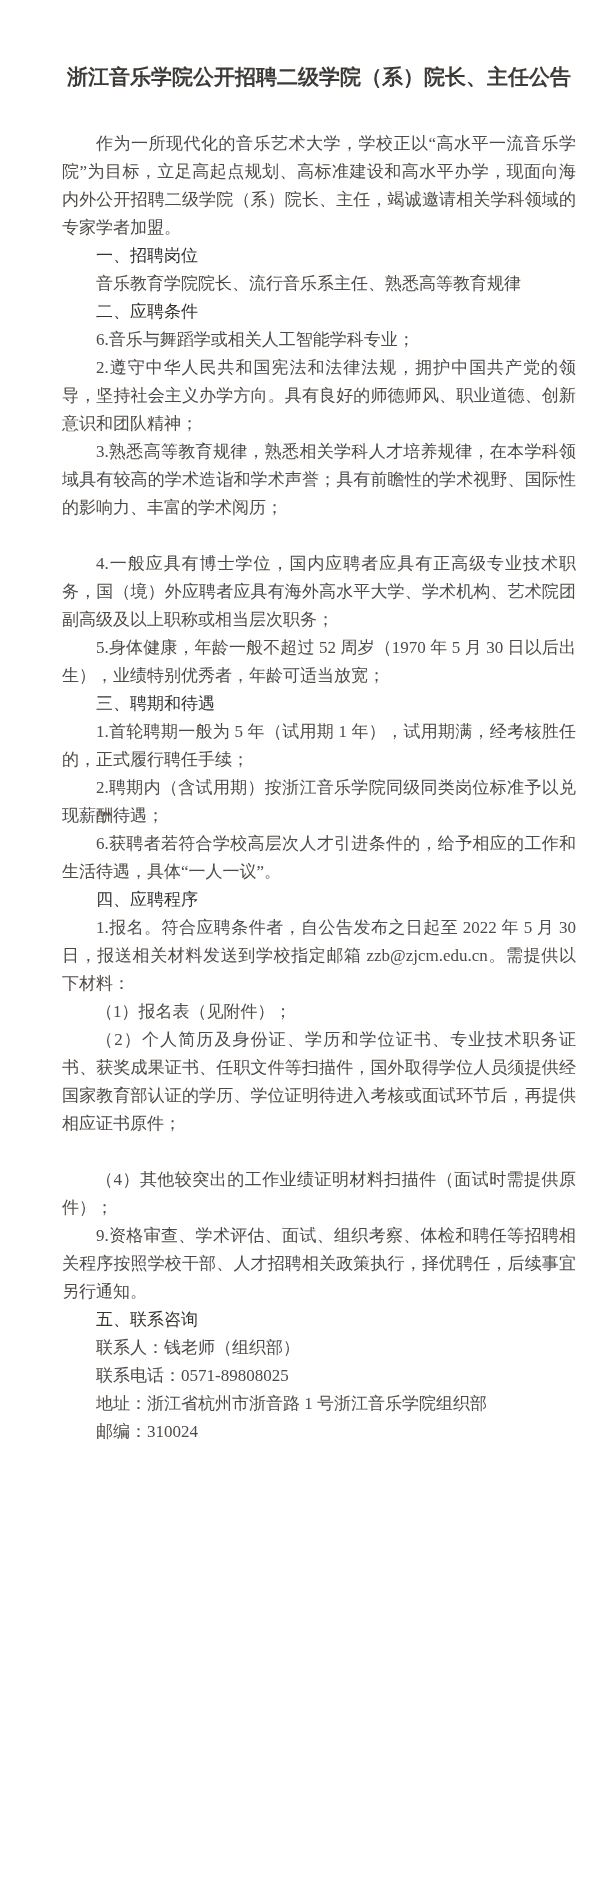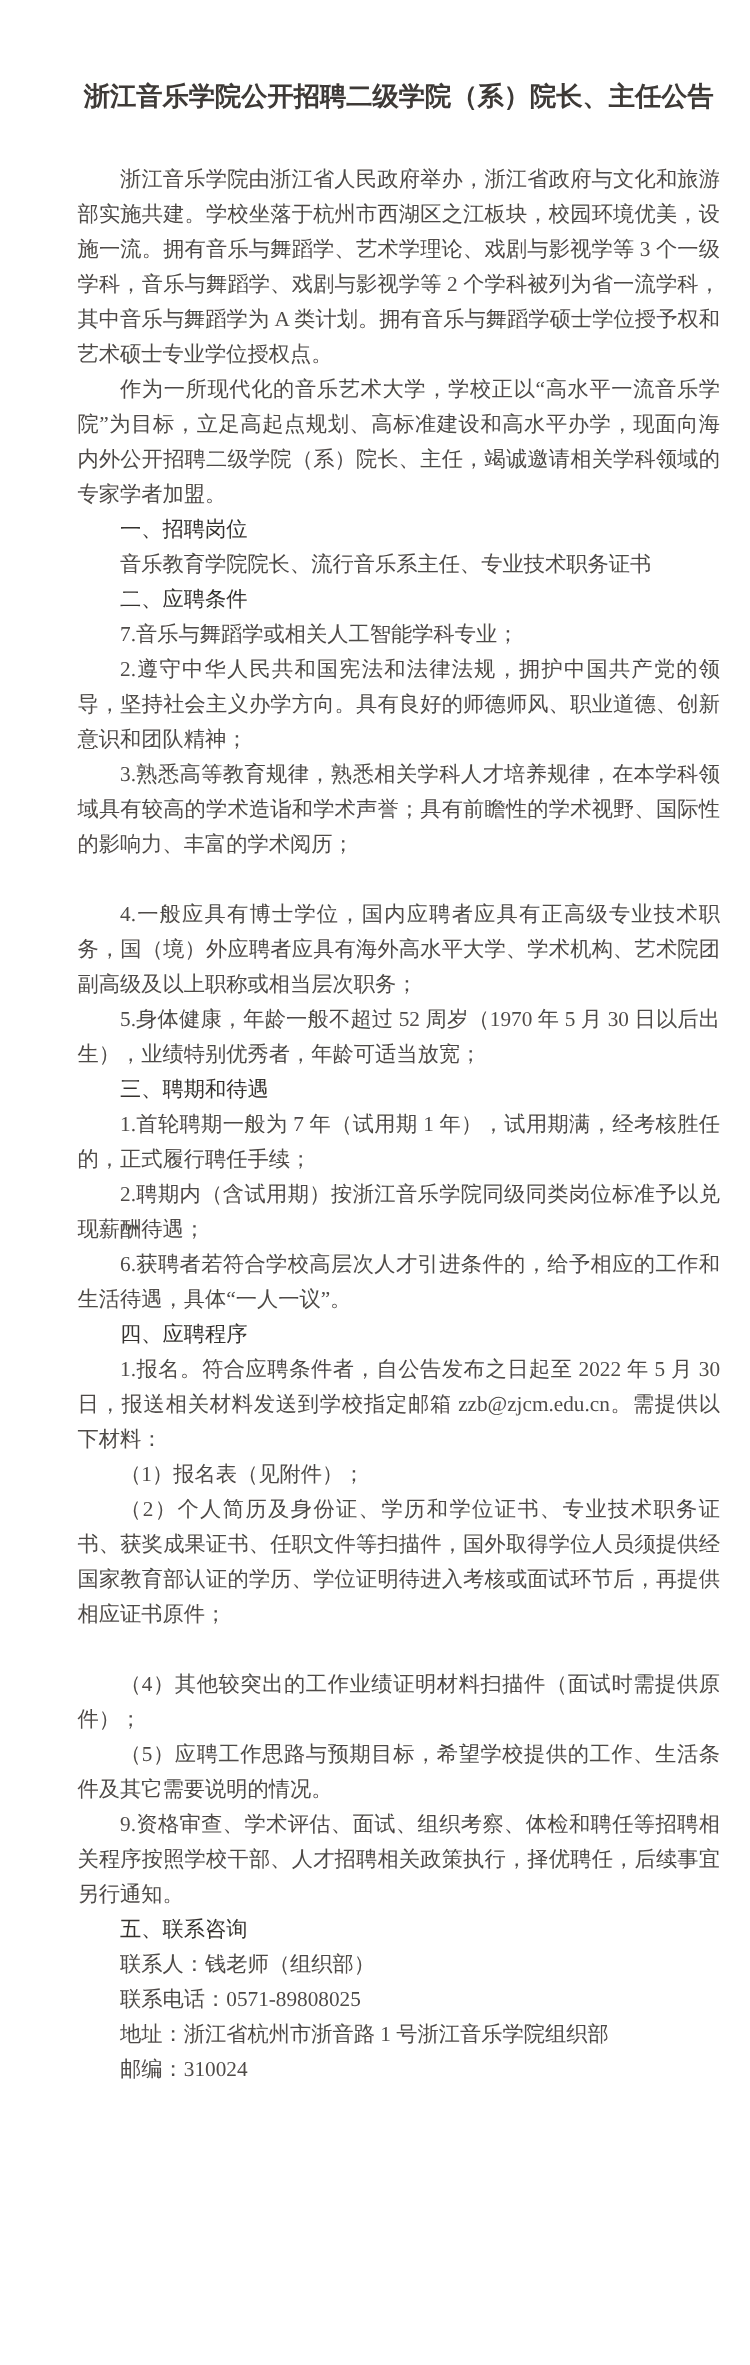--- a/index.html
+++ b/index.html
@@ -42,42 +42,40 @@
     font-family: "Liberation Sans", "DejaVu Sans", sans-serif;
   }
   .gap { height: 28px; }
 </style>
 </head>
 <body>
 
 <div class="page">
   <h1 class="doc-title">浙江音乐学院公开招聘二级学院（系）院长、主任公告</h1>
   <div id="content">
-      <p class="para">浙江音乐学院由浙江省人民政府举办，浙江省政府与文化和旅游部实施共建。学校坐落于杭州市西湖区之江板块，校园环境优美，设施一流。拥有音乐与舞蹈学、艺术学理论、戏剧与影视学等 3 个一级学科，音乐与舞蹈学、戏剧与影视学等 2 个学科被列为省一流学科，其中音乐与舞蹈学为 A 类计划。拥有音乐与舞蹈学硕士学位授予权和艺术硕士专业学位授权点。</p>
       <p class="para">作为一所现代化的音乐艺术大学，学校正以“高水平一流音乐学院”为目标，立足高起点规划、高标准建设和高水平办学，现面向海内外公开招聘二级学院（系）院长、主任，竭诚邀请相关学科领域的专家学者加盟。</p>
       <p class="heading">一、招聘岗位</p>
-      <p class="para">音乐教育学院院长、流行音乐系主任、专业技术职务证书</p>
+      <p class="para">音乐教育学院院长、流行音乐系主任、熟悉高等教育规律</p>
       <p class="heading">二、应聘条件</p>
-      <p class="para">7.音乐与舞蹈学或相关人工智能学科专业；</p>
+      <p class="para">6.音乐与舞蹈学或相关人工智能学科专业；</p>
       <p class="para">2.遵守中华人民共和国宪法和法律法规，拥护中国共产党的领导，坚持社会主义办学方向。具有良好的师德师风、职业道德、创新意识和团队精神；</p>
       <p class="para">3.熟悉高等教育规律，熟悉相关学科人才培养规律，在本学科领域具有较高的学术造诣和学术声誉；具有前瞻性的学术视野、国际性的影响力、丰富的学术阅历；</p>
       <div class="gap"></div>
       <p class="para">4.一般应具有博士学位，国内应聘者应具有正高级专业技术职务，国（境）外应聘者应具有海外高水平大学、学术机构、艺术院团副高级及以上职称或相当层次职务；</p>
       <p class="para">5.身体健康，年龄一般不超过 52 周岁（1970 年 5 月 30 日以后出生），业绩特别优秀者，年龄可适当放宽；</p>
       <p class="heading">三、聘期和待遇</p>
-      <p class="para">1.首轮聘期一般为 7 年（试用期 1 年），试用期满，经考核胜任的，正式履行聘任手续；</p>
+      <p class="para">1.首轮聘期一般为 5 年（试用期 1 年），试用期满，经考核胜任的，正式履行聘任手续；</p>
       <p class="para">2.聘期内（含试用期）按浙江音乐学院同级同类岗位标准予以兑现薪酬待遇；</p>
       <p class="para">6.获聘者若符合学校高层次人才引进条件的，给予相应的工作和生活待遇，具体“一人一议”。</p>
       <p class="heading">四、应聘程序</p>
       <p class="para">1.报名。符合应聘条件者，自公告发布之日起至 2022 年 5 月 30 日，报送相关材料发送到学校指定邮箱 zzb@zjcm.edu.cn。需提供以下材料：</p>
       <p class="para">（1）报名表（见附件）；</p>
       <p class="para">（2）个人简历及身份证、学历和学位证书、专业技术职务证书、获奖成果证书、任职文件等扫描件，国外取得学位人员须提供经国家教育部认证的学历、学位证明待进入考核或面试环节后，再提供相应证书原件；</p>
       <div class="gap"></div>
       <p class="para">（4）其他较突出的工作业绩证明材料扫描件（面试时需提供原件）；</p>
-      <p class="para">（5）应聘工作思路与预期目标，希望学校提供的工作、生活条件及其它需要说明的情况。</p>
       <p class="para">9.资格审查、学术评估、面试、组织考察、体检和聘任等招聘相关程序按照学校干部、人才招聘相关政策执行，择优聘任，后续事宜另行通知。</p>
       <p class="heading">五、联系咨询</p>
       <p class="para">联系人：钱老师（组织部）</p>
       <p class="para">联系电话：0571-89808025</p>
       <p class="para">地址：浙江省杭州市浙音路 1 号浙江音乐学院组织部</p>
       <p class="para">邮编：310024</p>
     </div>
 </div>
 
 </body></html>

